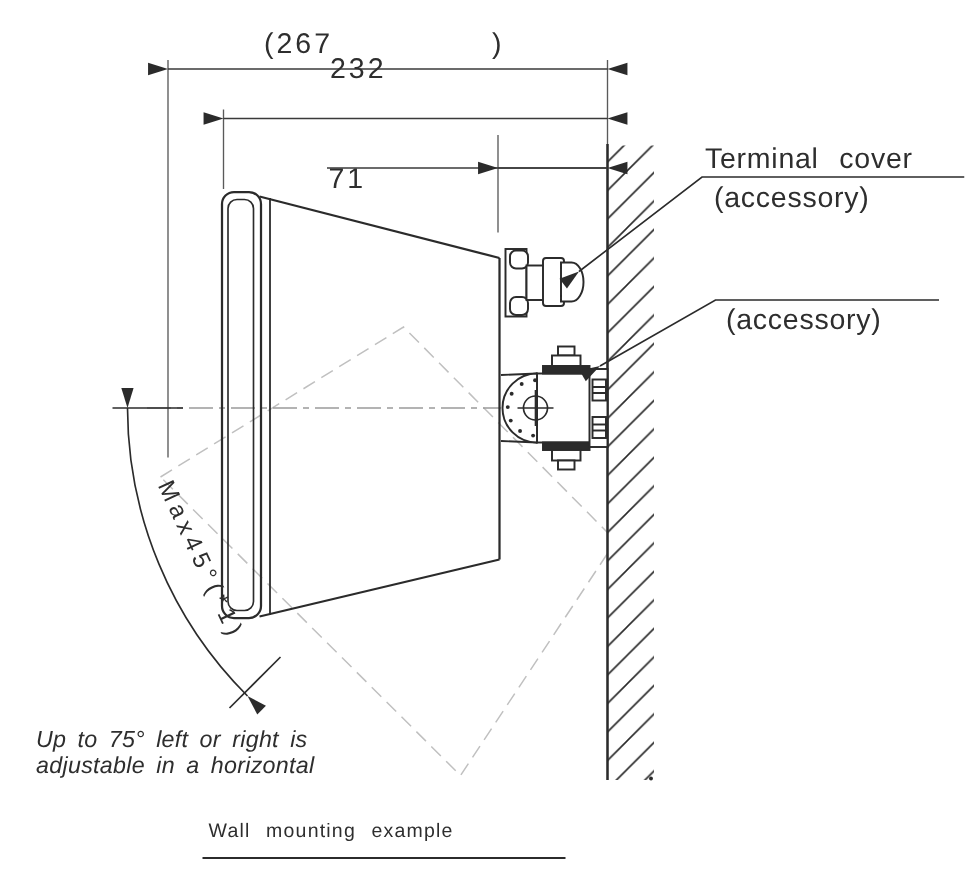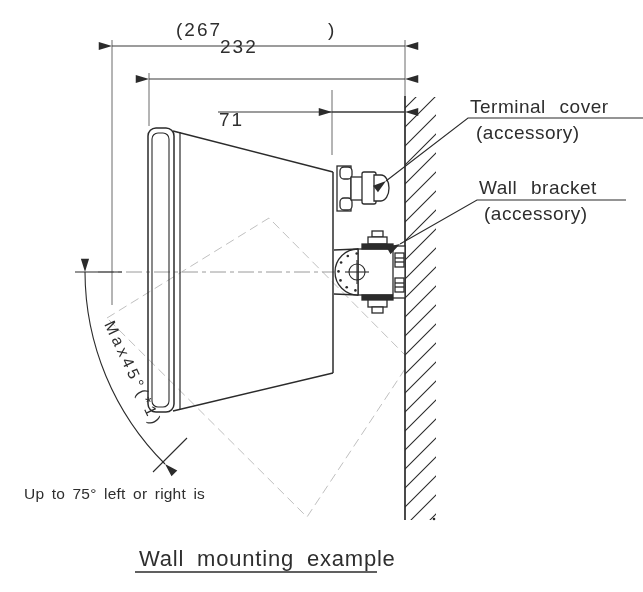--- a/index.html
+++ b/index.html
@@ -3,22 +3,22 @@
 <meta charset="utf-8">
 <style>
   html,body{margin:0;padding:0;background:#fff;}
   body{width:643px;height:592px;position:relative;overflow:hidden;
        font-family:"Liberation Sans",sans-serif;color:#2e2e2e;}
   .stage{position:absolute;left:0;top:0;width:643px;height:592px;}
   svg{position:absolute;left:0;top:0;}
   .txt{position:absolute;white-space:nowrap;color:#2e2e2e;}
   .dim-text{font-size:19px;letter-spacing:2px;}
   .callout{font-size:19px;letter-spacing:.5px;word-spacing:8px;}
-  .note{font-size:15.5px;line-height:17px;letter-spacing:.2px;word-spacing:3px;}
-  .title{font-size:22px;letter-spacing:.8px;word-spacing:6px;}
+  .note{font-size:15.5px;line-height:17px;letter-spacing:.2px;word-spacing:3px;font-style:italic;}
+  .title{font-size:13px;letter-spacing:.8px;word-spacing:6px;}
   .max-tilt{font-size:16px;letter-spacing:3.5px;
             transform:translate(-50%,-50%) rotate(65deg);}
 </style>
 </head>
 <body>
 
 <div class="stage">
 
   <svg width="643" height="592" viewBox="0 0 643 592">
     <defs>
@@ -129,24 +129,24 @@
     <line x1="135" y1="572" x2="377" y2="572" stroke="#2b2b2b" stroke-width="1.4"></line>
   </svg>
 
   <div class="txt dim-text" style="left:176px;top:19px;">(267</div>
   <div class="txt dim-text" style="left:328px;top:19px;">)</div>
   <div class="txt dim-text" style="left:220px;top:36px;">232</div>
   <div class="txt dim-text" style="left:219px;top:85px;margin-top:24px;">71</div>
 
   <div class="txt callout" style="left:470px;top:96px;text-align:center;">Terminal cover</div>
   <div class="txt callout" style="left:476px;top:122px;">(accessory)</div>
-  <div class="txt callout" style="left:479px;top:177px;">Wall bracket</div>
   <div class="txt callout" style="left:484px;top:203px;">(accessory)</div>
 
   <div class="txt max-tilt" style="left:133px;top:374px;">Max45°(*1)</div>
 
   <div class="txt note" style="left:24px;top:485px;">
     <div>Up to 75° left or right is</div>
+    <div>adjustable in a horizontal</div>
   </div>
 
   <div class="txt title" style="left:139px;top:546px;">Wall mounting example</div>
 
 </div>
 
 </body></html>

